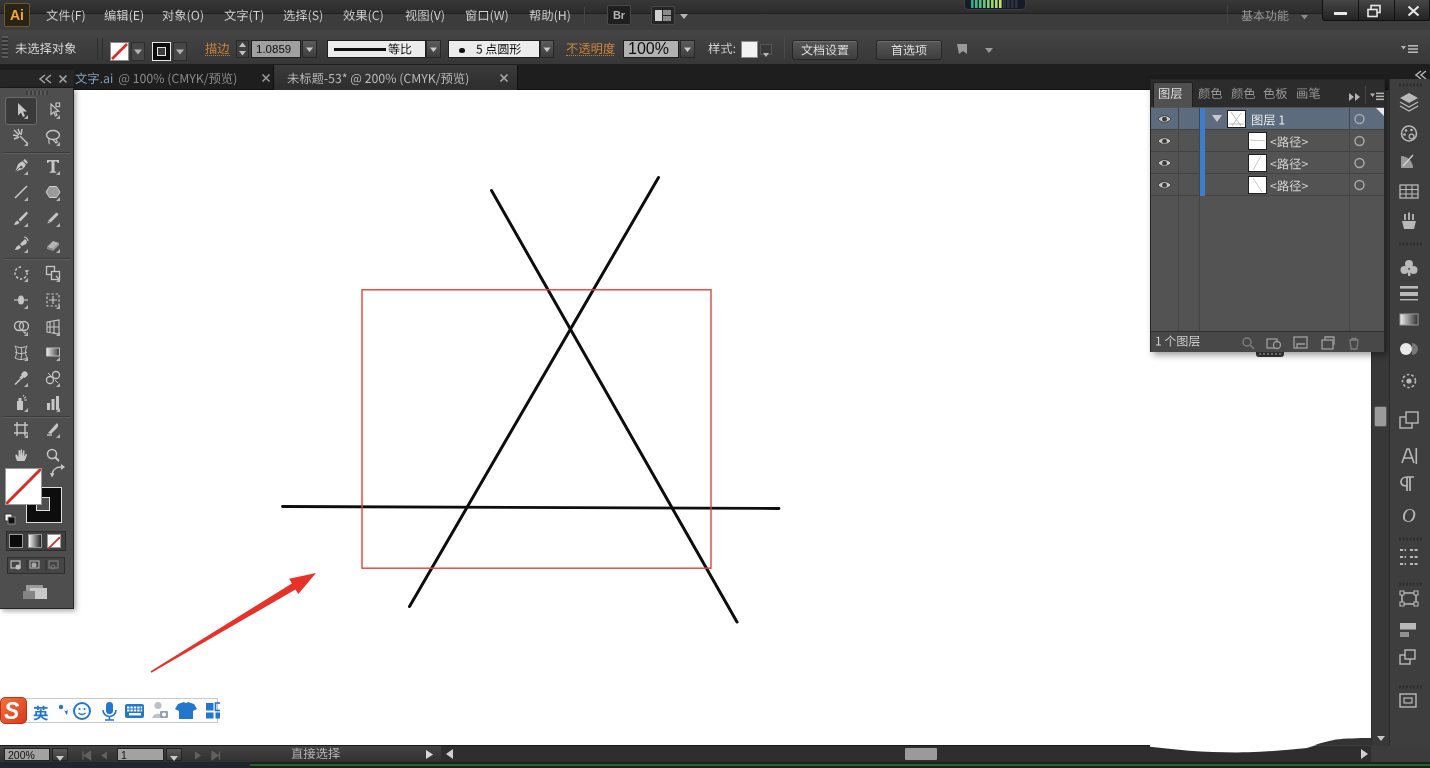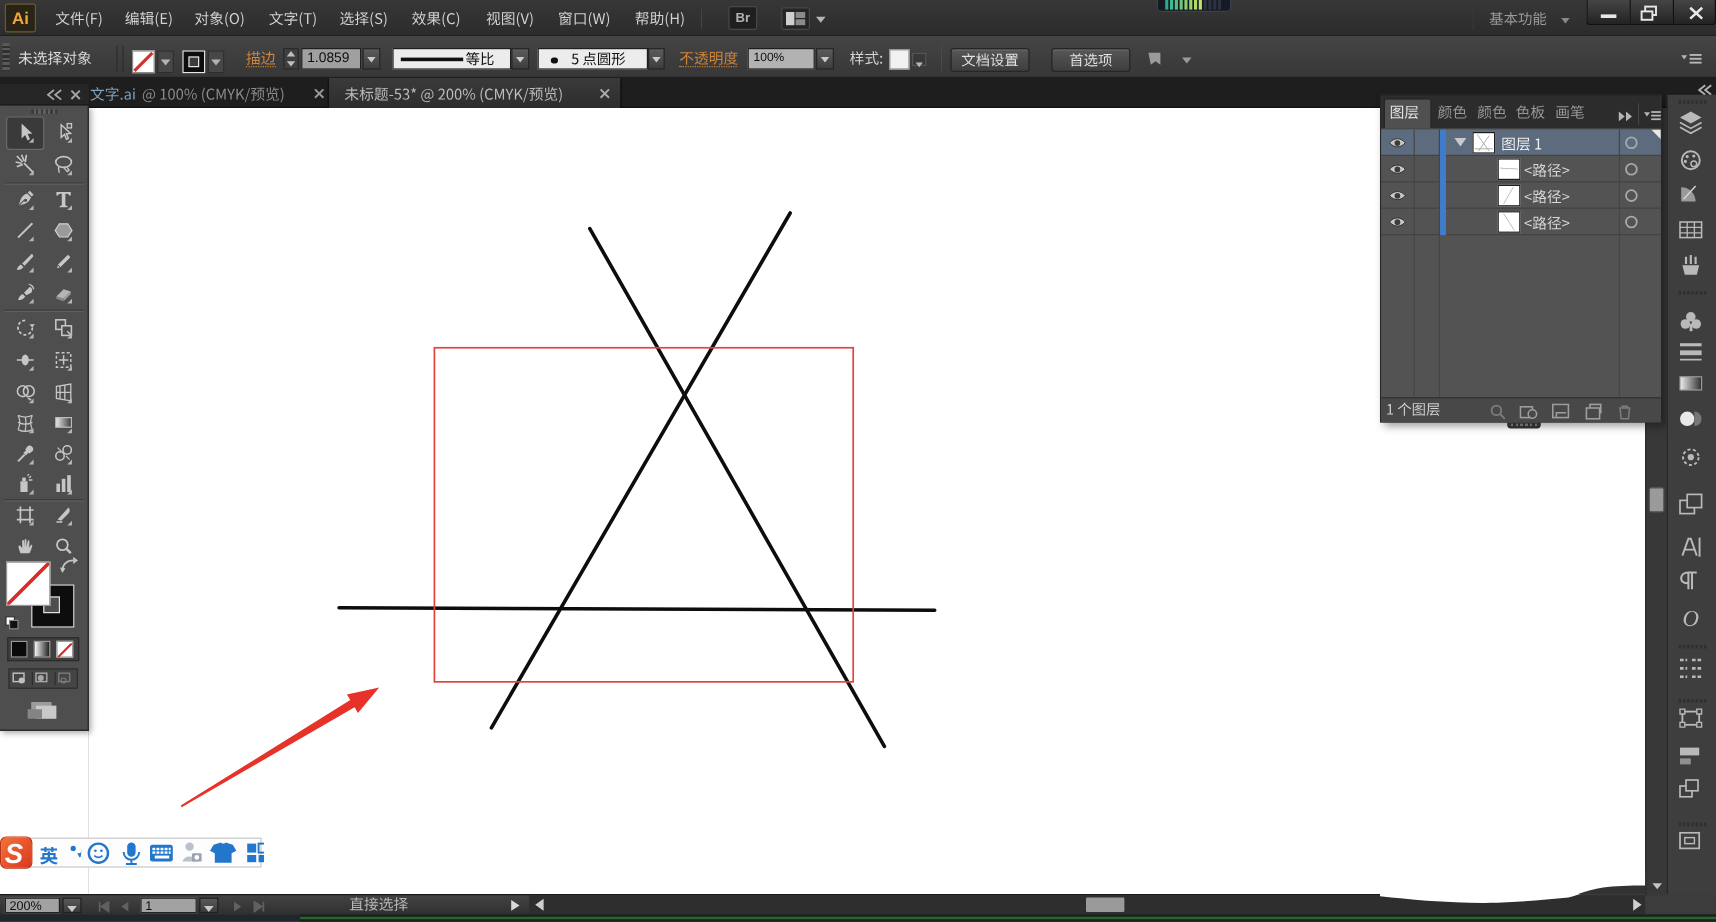--- a/index.html
+++ b/index.html
@@ -53,21 +53,21 @@
 </div>
 </div>
 <svg class="abs" style="left:1150px;top:726px" width="221" height="36">
 <path d="M0,0 L221,0 L221,12 C208,12 195,12.5 186,13.5 C176,16 168,18.5 157,22 C138,24 118,25.5 98,26.3 C78,26.7 59,26 39,24.7 C26,23.5 12,22 0,20.8 Z" fill="#fff"></path>
 <path d="M165,19 C172,16.5 178,15 186,13.5 C195,12.5 208,12 221,12 L221,19 Z" fill="#333"></path>
 </svg>
 <div class="abs" style="left:0;top:762px;width:1430px;height:6px;background:#20262c"></div>
 <div class="abs" style="left:250px;top:762px;width:1180px;height:6px;background:#14261a">
 <div class="abs" style="left:0;top:2px;width:1180px;height:1.5px;background:#2e6030"></div>
     </div>
-<div class="abs" style="left:0;top:0;width:1430px;height:30px;background:linear-gradient(#373737,#2c2c2c);border-bottom:1px solid #1f1f1f">
+<div class="abs" style="left:0;top:0;width:1430px;height:14px;background:linear-gradient(#373737,#2c2c2c);border-bottom:1px solid #1f1f1f">
 <div class="abs" style="left:4px;top:3px;width:26px;height:24px;background:#2a2416;border:1px solid #6b5a2e;border-radius:2px;color:#f3a73a;font-size:14px;font-weight:bold;text-align:center;line-height:22px">Ai</div>
 <div class="abs" style="left:584px;top:7px;width:1px;height:17px;background:#222;border-right:1px solid #454545"></div>
 <div class="abs" style="left:607px;top:5px;width:24px;height:20px;background:#1f1f1f;border:1px solid #484848;border-radius:2px;color:#b2b2b2;font-size:11px;font-weight:bold;text-align:center;line-height:18px">Br</div>
 <div class="abs" style="left:651px;top:6px;width:24px;height:19px;background:#252525;border:1px solid #484848;border-radius:2px">
 <div class="abs" style="left:3px;top:3px;width:7px;height:11px;background:#cfcfcf"></div>
 <div class="abs" style="left:11px;top:3px;width:8px;height:5px;background:#8a8a8a"></div>
 <div class="abs" style="left:11px;top:9px;width:8px;height:5px;background:#8a8a8a"></div>
 </div>
 <svg class="abs" style="left:679px;top:13px" width="10" height="7">
         <path d="M1,1 L9,1 L5,6 Z" fill="#b5b5b5"></path>
@@ -141,21 +141,21 @@
 <div class="abs" style="left:426px;top:10px;width:15px;height:18px;background:linear-gradient(#5c5c5c,#3d3d3d);border:1px solid #272727"><svg width="13" height="16">
           <path d="M3,6.5 L10,6.5 L6.5,11 Z" fill="#cbcbcb"></path>
         </svg></div>
 <div class="abs" style="left:448px;top:10px;width:92px;height:18px;background:#ececec;border:1px solid #1f1f1f">
 <div class="abs" style="left:10px;top:6.5px;width:5.5px;height:5.5px;background:#111;border-radius:50%"></div>
       </div>
 <div class="abs" style="left:540px;top:10px;width:14px;height:18px;background:linear-gradient(#5c5c5c,#3d3d3d);border:1px solid #272727"><svg width="12" height="16">
           <path d="M2.5,6.5 L9.5,6.5 L6,11 Z" fill="#cbcbcb"></path>
         </svg></div>
 <div class="abs" style="left:566px;top:25px;width:48px;height:1px;border-bottom:1px dotted #c08038"></div>
-<div class="abs" style="left:623px;top:10px;width:56px;height:18px;background:#b2b2b2;border:1px solid #1f1f1f;color:#0e0e0e;font-size:10px;line-height:16px;padding-left:4px">100%</div>
+<div class="abs" style="left:623px;top:10px;width:56px;height:18px;background:#b2b2b2;border:1px solid #1f1f1f;color:#0e0e0e;font-size:16px;line-height:16px;padding-left:4px">100%</div>
 <div class="abs" style="left:680px;top:10px;width:15px;height:18px;background:linear-gradient(#5c5c5c,#3d3d3d);border:1px solid #272727"><svg width="13" height="16">
           <path d="M3,6.5 L10,6.5 L6.5,11 Z" fill="#cbcbcb"></path>
         </svg></div>
 <div class="abs" style="left:741px;top:11px;width:17px;height:17px;background:#f2f2f2;border:1px solid #8a8a8a"></div>
 <div class="abs" style="left:760px;top:14px;width:12px;height:11px;background:#383838;border:1px solid #555"><svg width="10" height="9">
           <path d="M2,3 L8,3 L5,7 Z" fill="#b9b9b9"></path>
         </svg></div>
 <div class="abs" style="left:784px;top:6px;width:1px;height:23px;background:#2b2b2b;border-right:1px solid #4a4a4a"></div>
 <div class="abs" style="left:792px;top:10px;width:66px;height:20px;background:linear-gradient(#575757,#3e3e3e);border:1px solid #262626;border-radius:3px;box-shadow:inset 0 1px 0 #6e6e6e"></div>
 <div class="abs" style="left:876px;top:10px;width:66px;height:20px;background:linear-gradient(#575757,#3e3e3e);border:1px solid #262626;border-radius:3px;box-shadow:inset 0 1px 0 #6e6e6e"></div>

